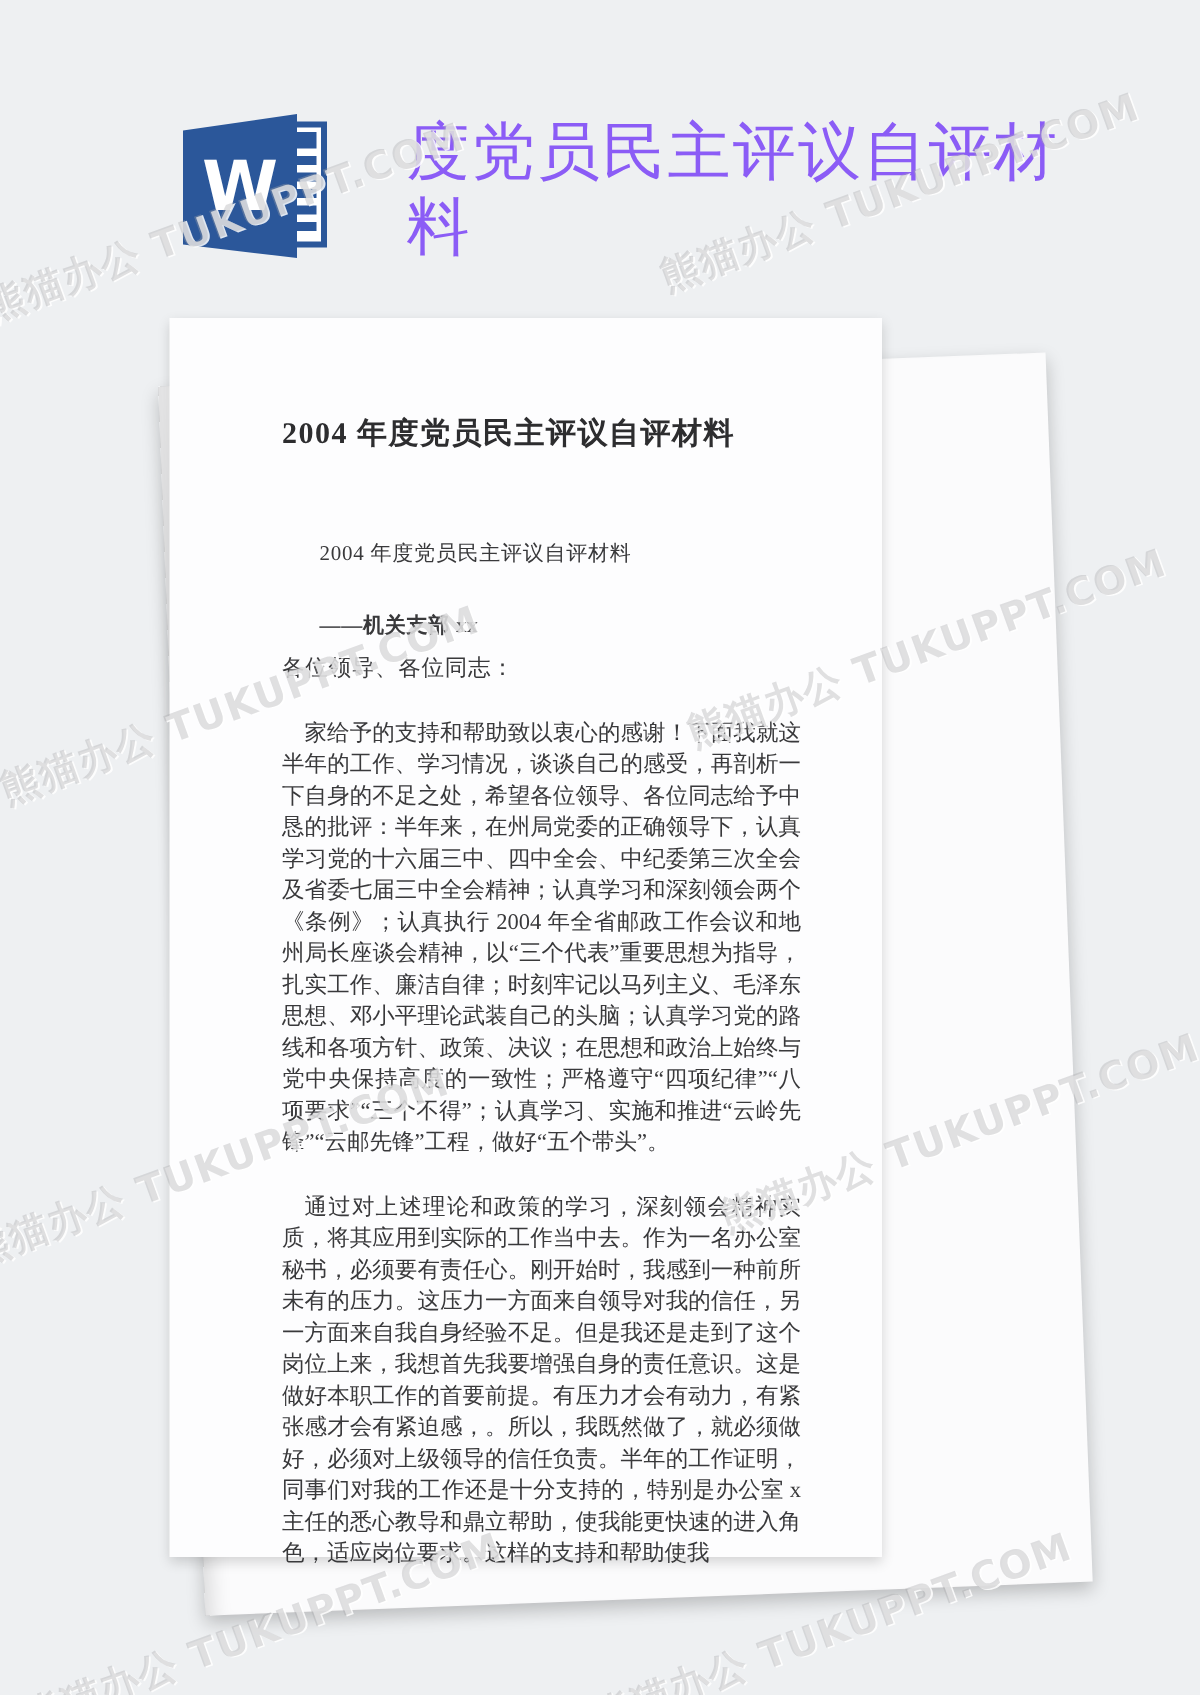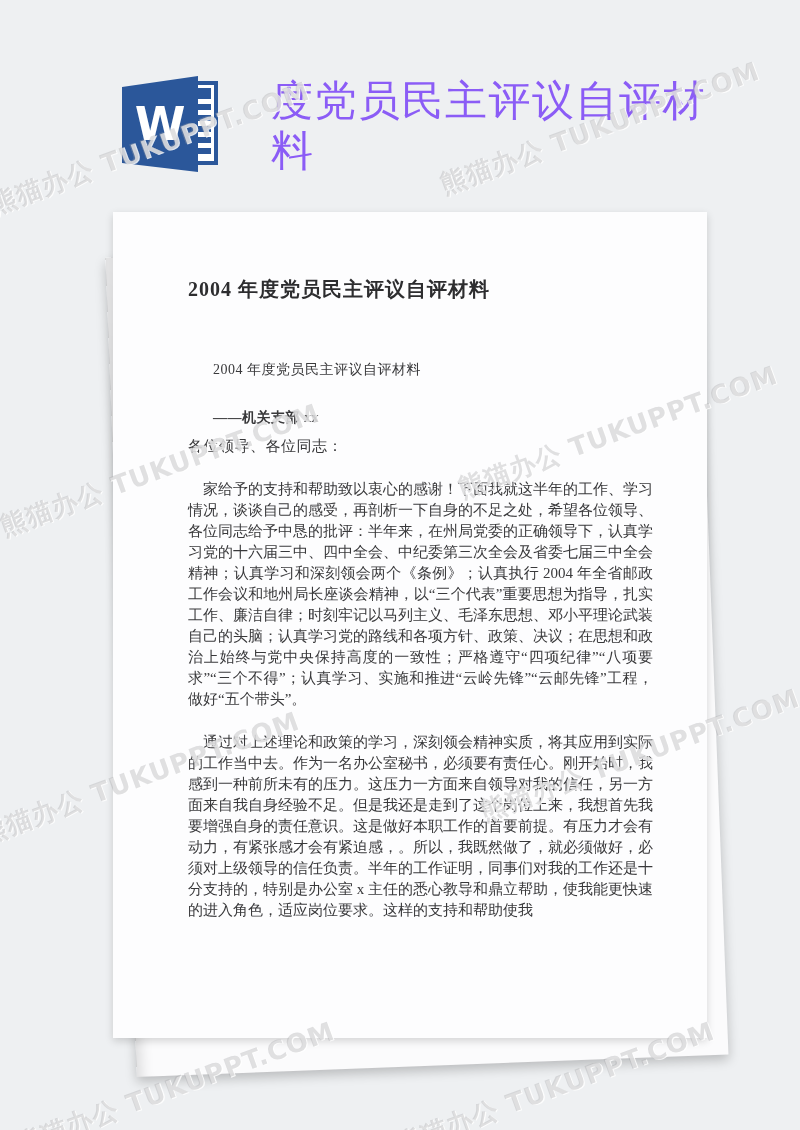--- a/index.html
+++ b/index.html
@@ -28,21 +28,21 @@
   
   .back-page{
     position:absolute;left:105px;top:235px;width:592px;height:820px;
     background:#fbfbfc;
     transform-origin:top right;
     transform:rotate(-2.2deg);
     box-shadow:0 5px 12px rgba(0,0,0,0.22), inset 16px 0 14px -12px rgba(0,0,0,0.14);
     z-index:1;
   }
   .doc-page{
-    position:absolute;left:113px;top:212px;width:594px;height:826px;
+    position:absolute;left:113px;top:212px;width:475px;height:826px;
     box-sizing:border-box;
     padding:62px 54px 0 75px;
     background:#fdfdfe;
     box-shadow:0 3px 8px rgba(0,0,0,0.16);
     z-index:2;
     font-family:"Liberation Serif","DejaVu Serif",serif;
     color:#39393b;
   }
 
   

